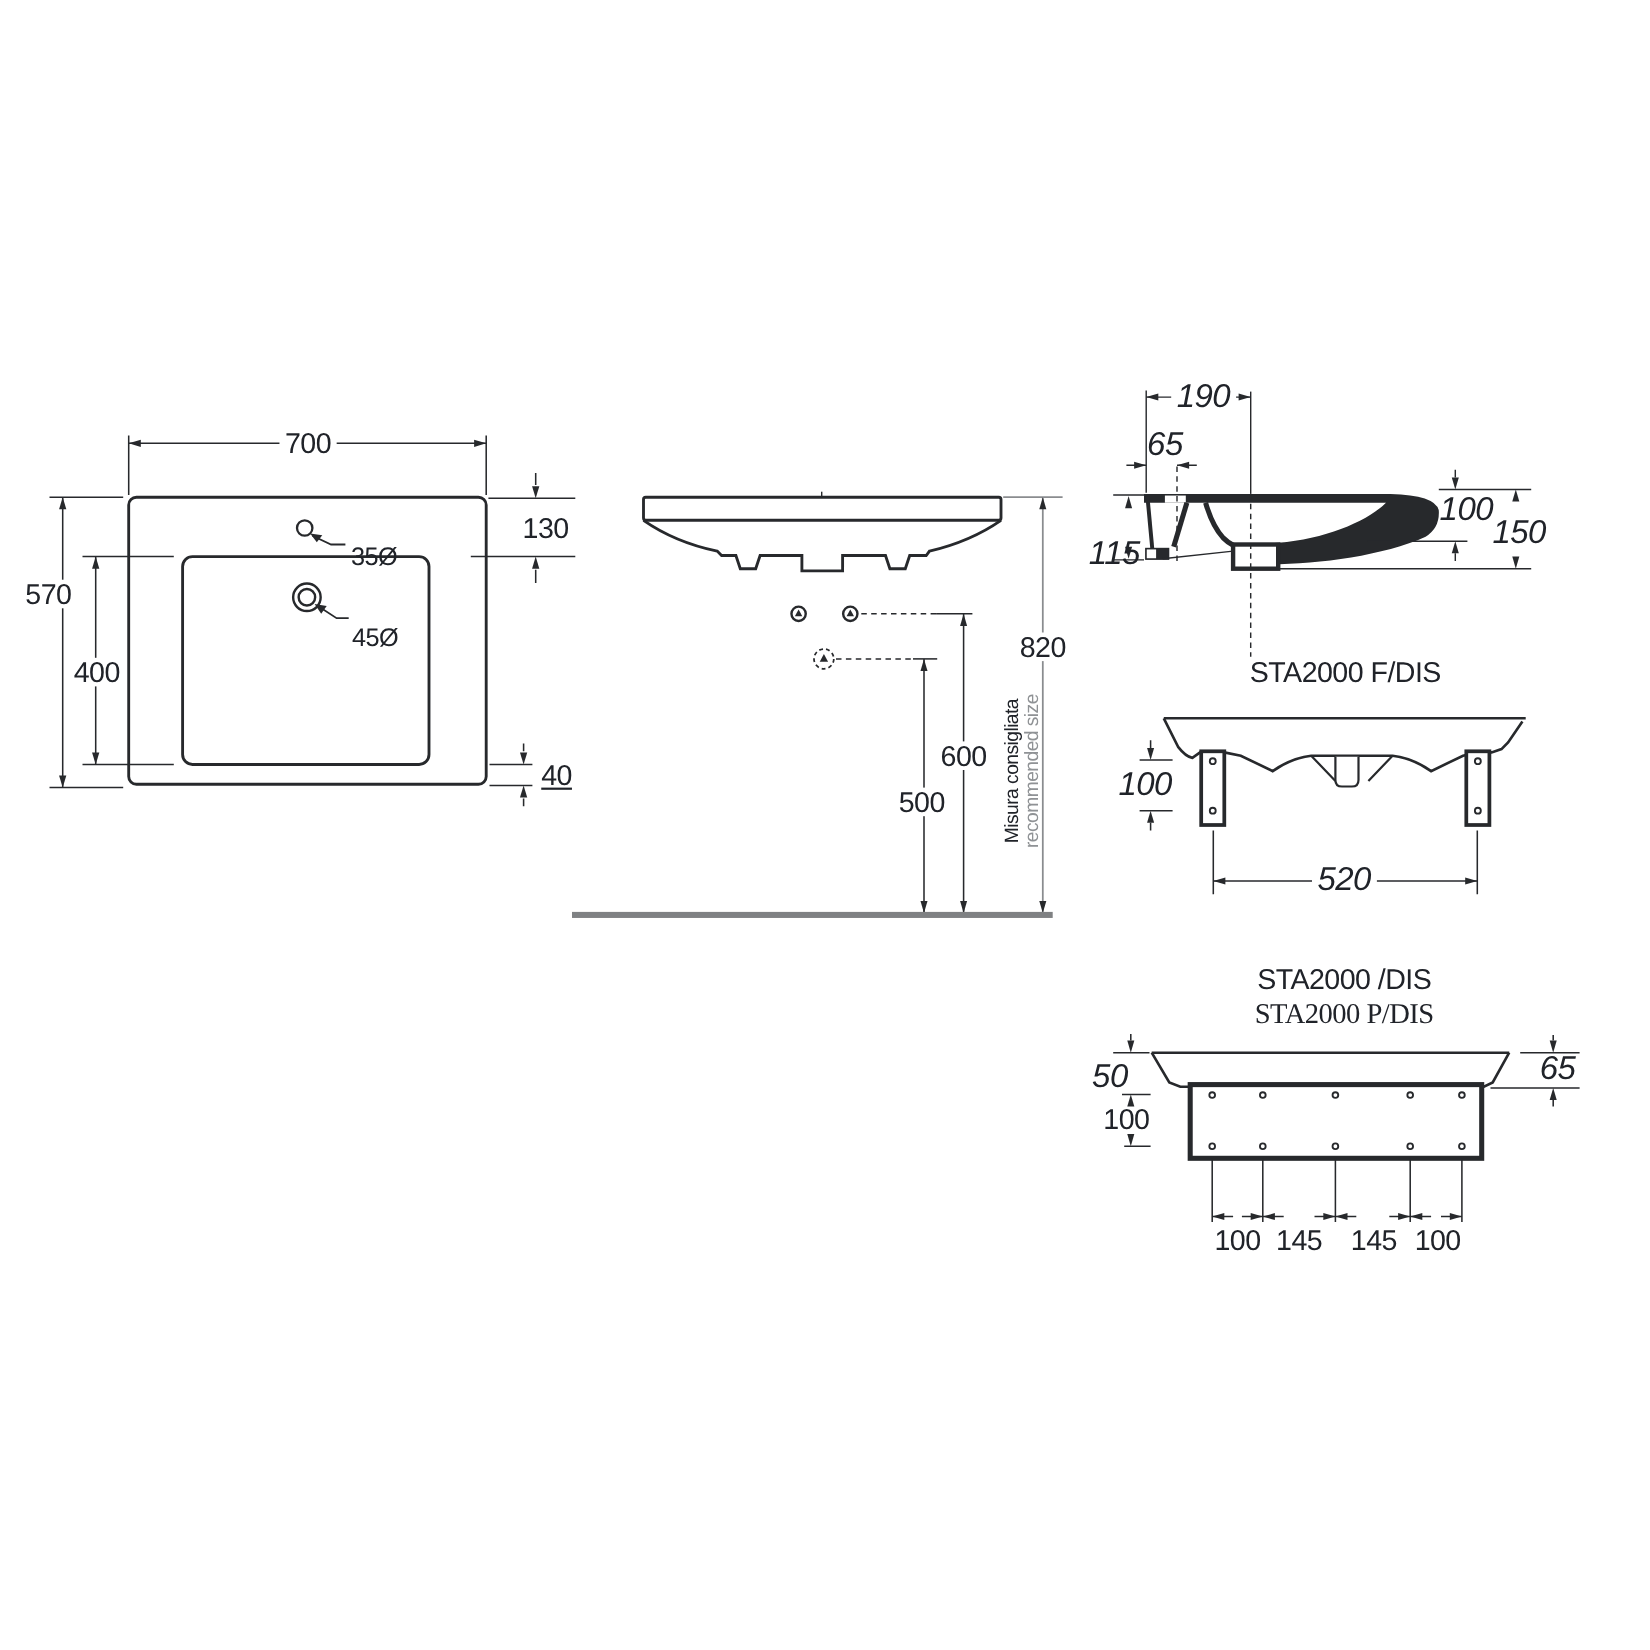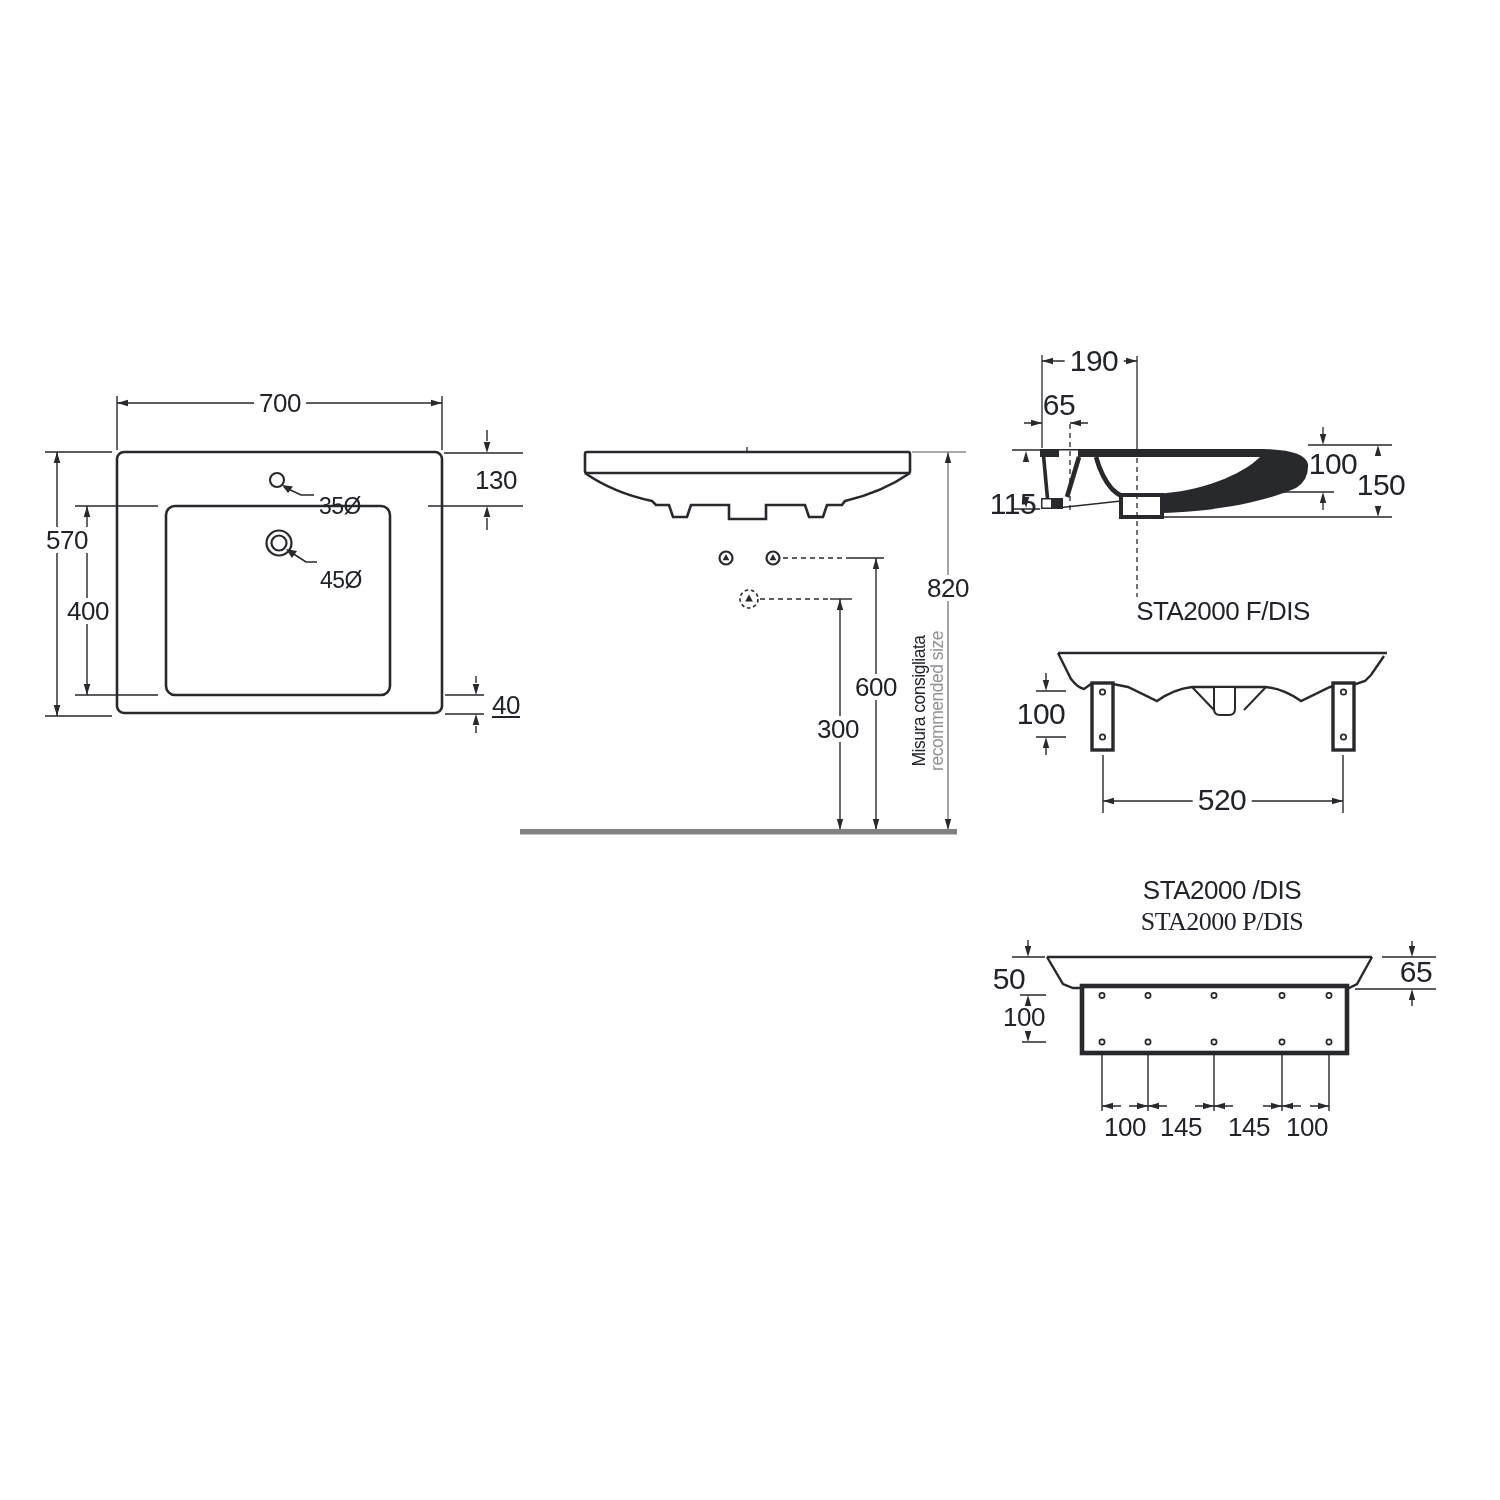--- a/index.html
+++ b/index.html
@@ -5,21 +5,21 @@
   html,body{margin:0;padding:0;background:#fff;}
   #canvas{position:relative;width:1500px;height:1500px;background:#ffffff;overflow:hidden;
           font-family:"Liberation Sans","DejaVu Sans",sans-serif;}
   #linework{position:absolute;left:0;top:0;}
   .lbl{position:absolute;transform:translate(-50%,-50%);color:#202329;white-space:nowrap;
        line-height:1;letter-spacing:-0.5px;}
   .mask{background:#fff;padding:0 5px;}
   .rot{transform:translate(-50%,-50%) rotate(-90deg);}
   .gray{color:#8f9295;}
   .f33{font-size:26px;}
-  .f30{font-size:30px;}
+  .f30{font-size:30px;font-style:italic;}
   .f26{font-size:26px;}
   .f23{font-size:23px;margin-top:16px;}
   .f17{font-size:17.5px;}
 </style>
 </head>
 <body>
 
 <div id="canvas">
 
 <svg id="linework" width="1500" height="1500" viewBox="0 0 1500 1500">
@@ -199,30 +199,30 @@
     <polygon points="1148,1106 1159,1102.8 1159,1109.2"></polygon>
     <polygon points="1214,1106 1203,1102.8 1203,1109.2"></polygon>
     <polygon points="1214,1106 1225,1102.8 1225,1109.2"></polygon>
     <polygon points="1282,1106 1271,1102.8 1271,1109.2"></polygon>
     <polygon points="1282,1106 1293,1102.8 1293,1109.2"></polygon>
     <polygon points="1329,1106 1318,1102.8 1318,1109.2"></polygon>
   </g>
 </svg>
 
 <span class="lbl f33 mask" style="left:280px;top:403px;">700</span>
-<span class="lbl f33 mask" style="left:67px;top:540px;">570</span>
+<span class="lbl f33 mask" style="left:44px;top:540px;">570</span>
 <span class="lbl f33 mask" style="left:88px;top:611px;">400</span>
 <span class="lbl f33" style="left:496px;top:480px;text-align:right;">130</span>
 <span class="lbl f33" style="left:506px;top:705px;text-decoration:underline;">40</span>
 <span class="lbl f23" style="left:340px;top:490px;">35Ø</span>
 <span class="lbl f23" style="left:341px;top:564px;">45Ø</span>
 
 <span class="lbl f33 mask" style="left:948px;top:588px;">820</span>
 <span class="lbl f33 mask" style="left:876px;top:687px;">600</span>
-<span class="lbl f33 mask" style="left:838px;top:729px;">300</span>
+<span class="lbl f33 mask" style="left:838px;top:729px;">500</span>
 <span class="lbl f17 rot" style="left:920px;top:701px;">Misura consigliata</span>
 <span class="lbl f17 rot gray" style="left:938px;top:701px;">recommended size</span>
 
 <span class="lbl f30 mask" style="left:1094px;top:361px;">190</span>
 <span class="lbl f30" style="left:1059px;top:405px;">65</span>
 <span class="lbl f30" style="left:1013px;top:504px;">115</span>
 <span class="lbl f30" style="left:1333px;top:464px;">100</span>
 <span class="lbl f30" style="left:1381px;top:485px;">150</span>
 
 <span class="lbl f33" style="left:1223px;top:611px;">STA2000 F/DIS</span>

